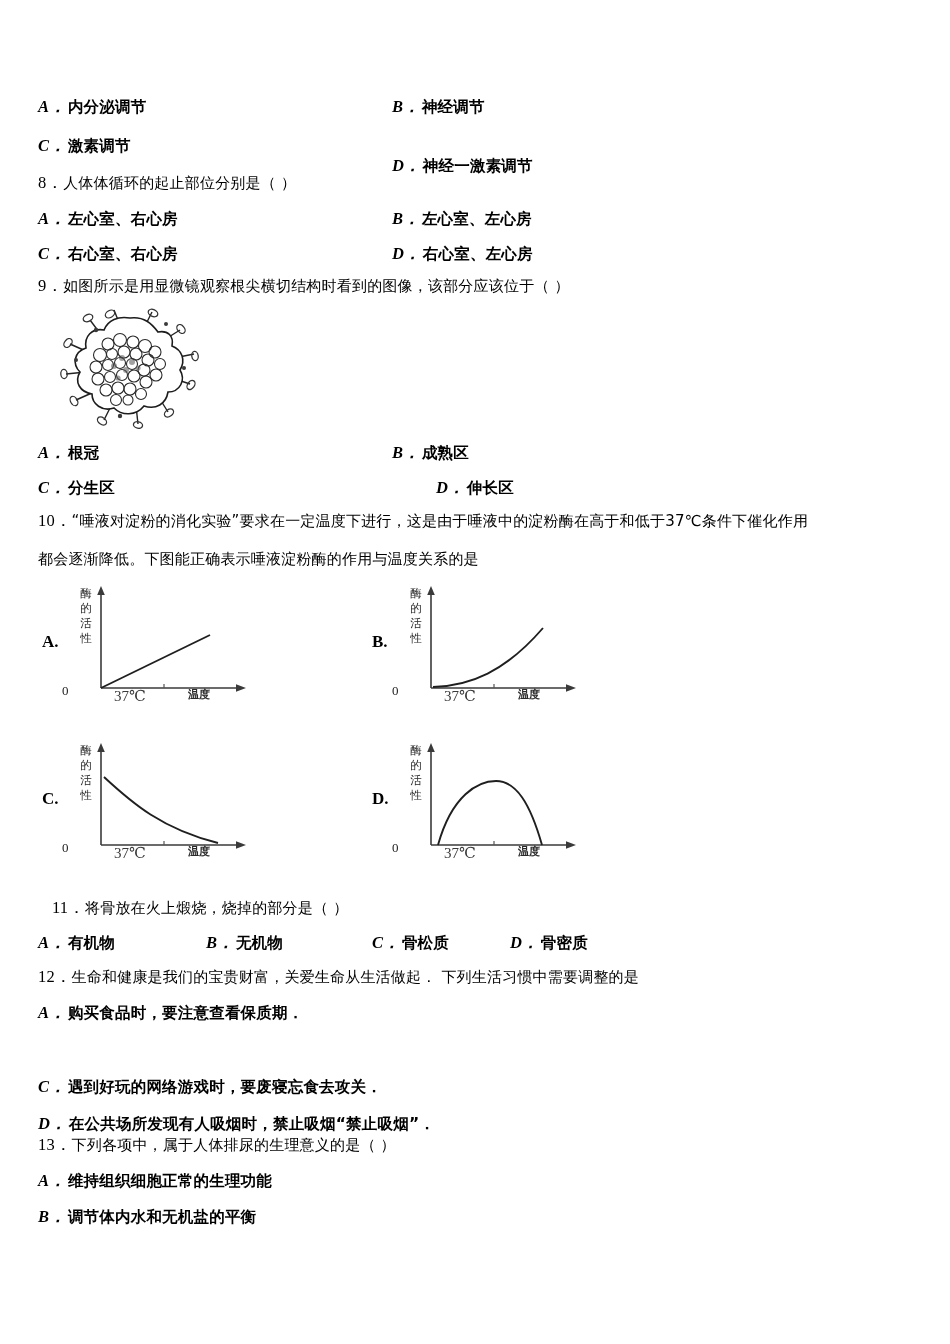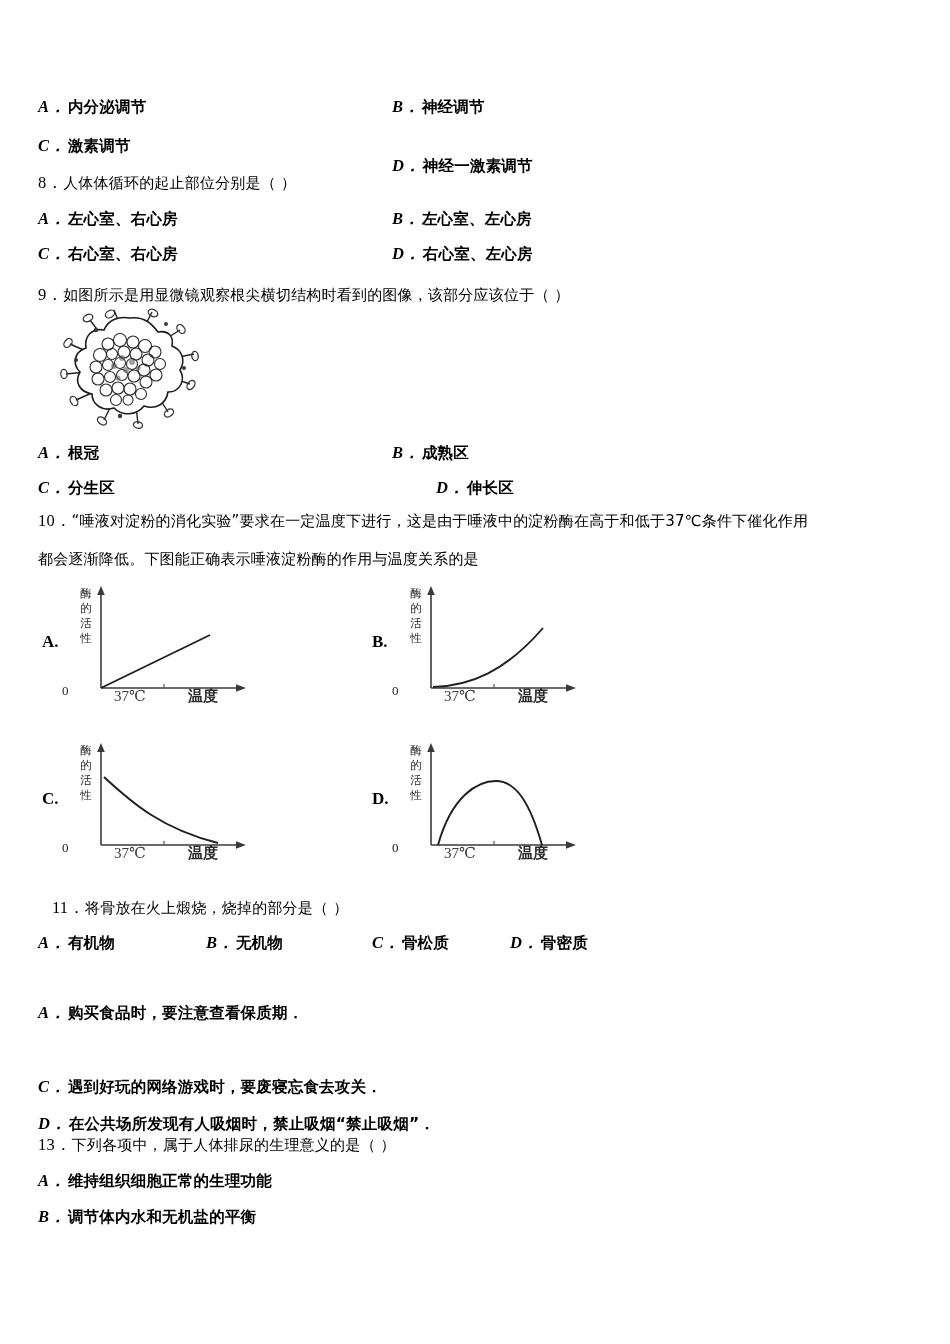--- a/index.html
+++ b/index.html
@@ -89,21 +89,21 @@
     position: absolute;
     font-family: "Liberation Serif", "DejaVu Serif", serif;
     font-size: 15px;
     color: #3a3a3a;
     white-space: nowrap;
   }
   .xlab {
     position: absolute;
     font-family: "DejaVu Sans", "Liberation Sans", sans-serif;
     font-weight: bold;
-    font-size: 15px;
+    font-size: 11px;
     color: #2a2a2a;
     white-space: nowrap;
   }
   .zero-label {
     position: absolute;
     font-family: "Liberation Serif", "DejaVu Serif", serif;
     font-size: 13px;
     color: #222;
   }
 </style>
@@ -134,21 +134,21 @@
   <div class="opt" style="left:392px; top:208px;">
     <span class="lab">B．</span><span class="cn">左心室、左心房</span>
   </div>
   <div class="opt" style="left:38px; top:243px;">
     <span class="lab">C．</span><span class="cn">右心室、右心房</span>
   </div>
   <div class="opt" style="left:392px; top:243px;">
     <span class="lab">D．</span><span class="cn">右心室、左心房</span>
   </div>
 
-  <div class="q-line" style="left:38px; top:284px;text-align:center;">
+  <div class="q-line" style="left:38px; top:275px;text-align:center;">
     <span class="qnum">9．</span><span class="cn-reg">如图所示是用显微镜观察根尖横切结构时看到的图像，该部分应该位于（ ）</span>
   </div>
 
   <div class="micro-fig">
     <svg width="160" height="130" viewBox="0 0 160 130">
       <defs>
         <clipPath id="blobclip">
           <path d="M82,18 C96,16 104,24 110,32 C120,30 126,36 124,46
                    C134,50 138,60 132,70 C138,80 132,92 120,92
                    C118,104 108,110 96,106 C88,116 74,116 66,108
@@ -368,20 +368,23 @@
   <div class="opt" style="left:206px; top:932px;">
     <span class="lab">B．</span><span class="cn">无机物</span>
   </div>
   <div class="opt" style="left:372px; top:932px;">
     <span class="lab">C．</span><span class="cn">骨松质</span>
   </div>
   <div class="opt" style="left:510px; top:932px;">
     <span class="lab">D．</span><span class="cn">骨密质</span>
   </div>
 
+  <div class="q-line" style="left:38px; top:966px;">
+    <span class="qnum">12．</span><span class="cn-reg">生命和健康是我们的宝贵财富，关爱生命从生活做起．  下列生活习惯中需要调整的是</span>
+  </div>
   <div class="opt" style="left:38px; top:1002px;">
     <span class="lab">A．</span><span class="cn">购买食品时，要注意查看保质期．</span>
   </div>
   <div class="opt" style="left:38px; top:1076px;">
     <span class="lab">C．</span><span class="cn">遇到好玩的网络游戏时，要废寝忘食去攻关．</span>
   </div>
   <div class="opt" style="left:38px; top:1113px;">
     <span class="lab">D．</span><span class="cn">在公共场所发现有人吸烟时，禁止吸烟“禁止吸烟”．</span>
   </div>
 

